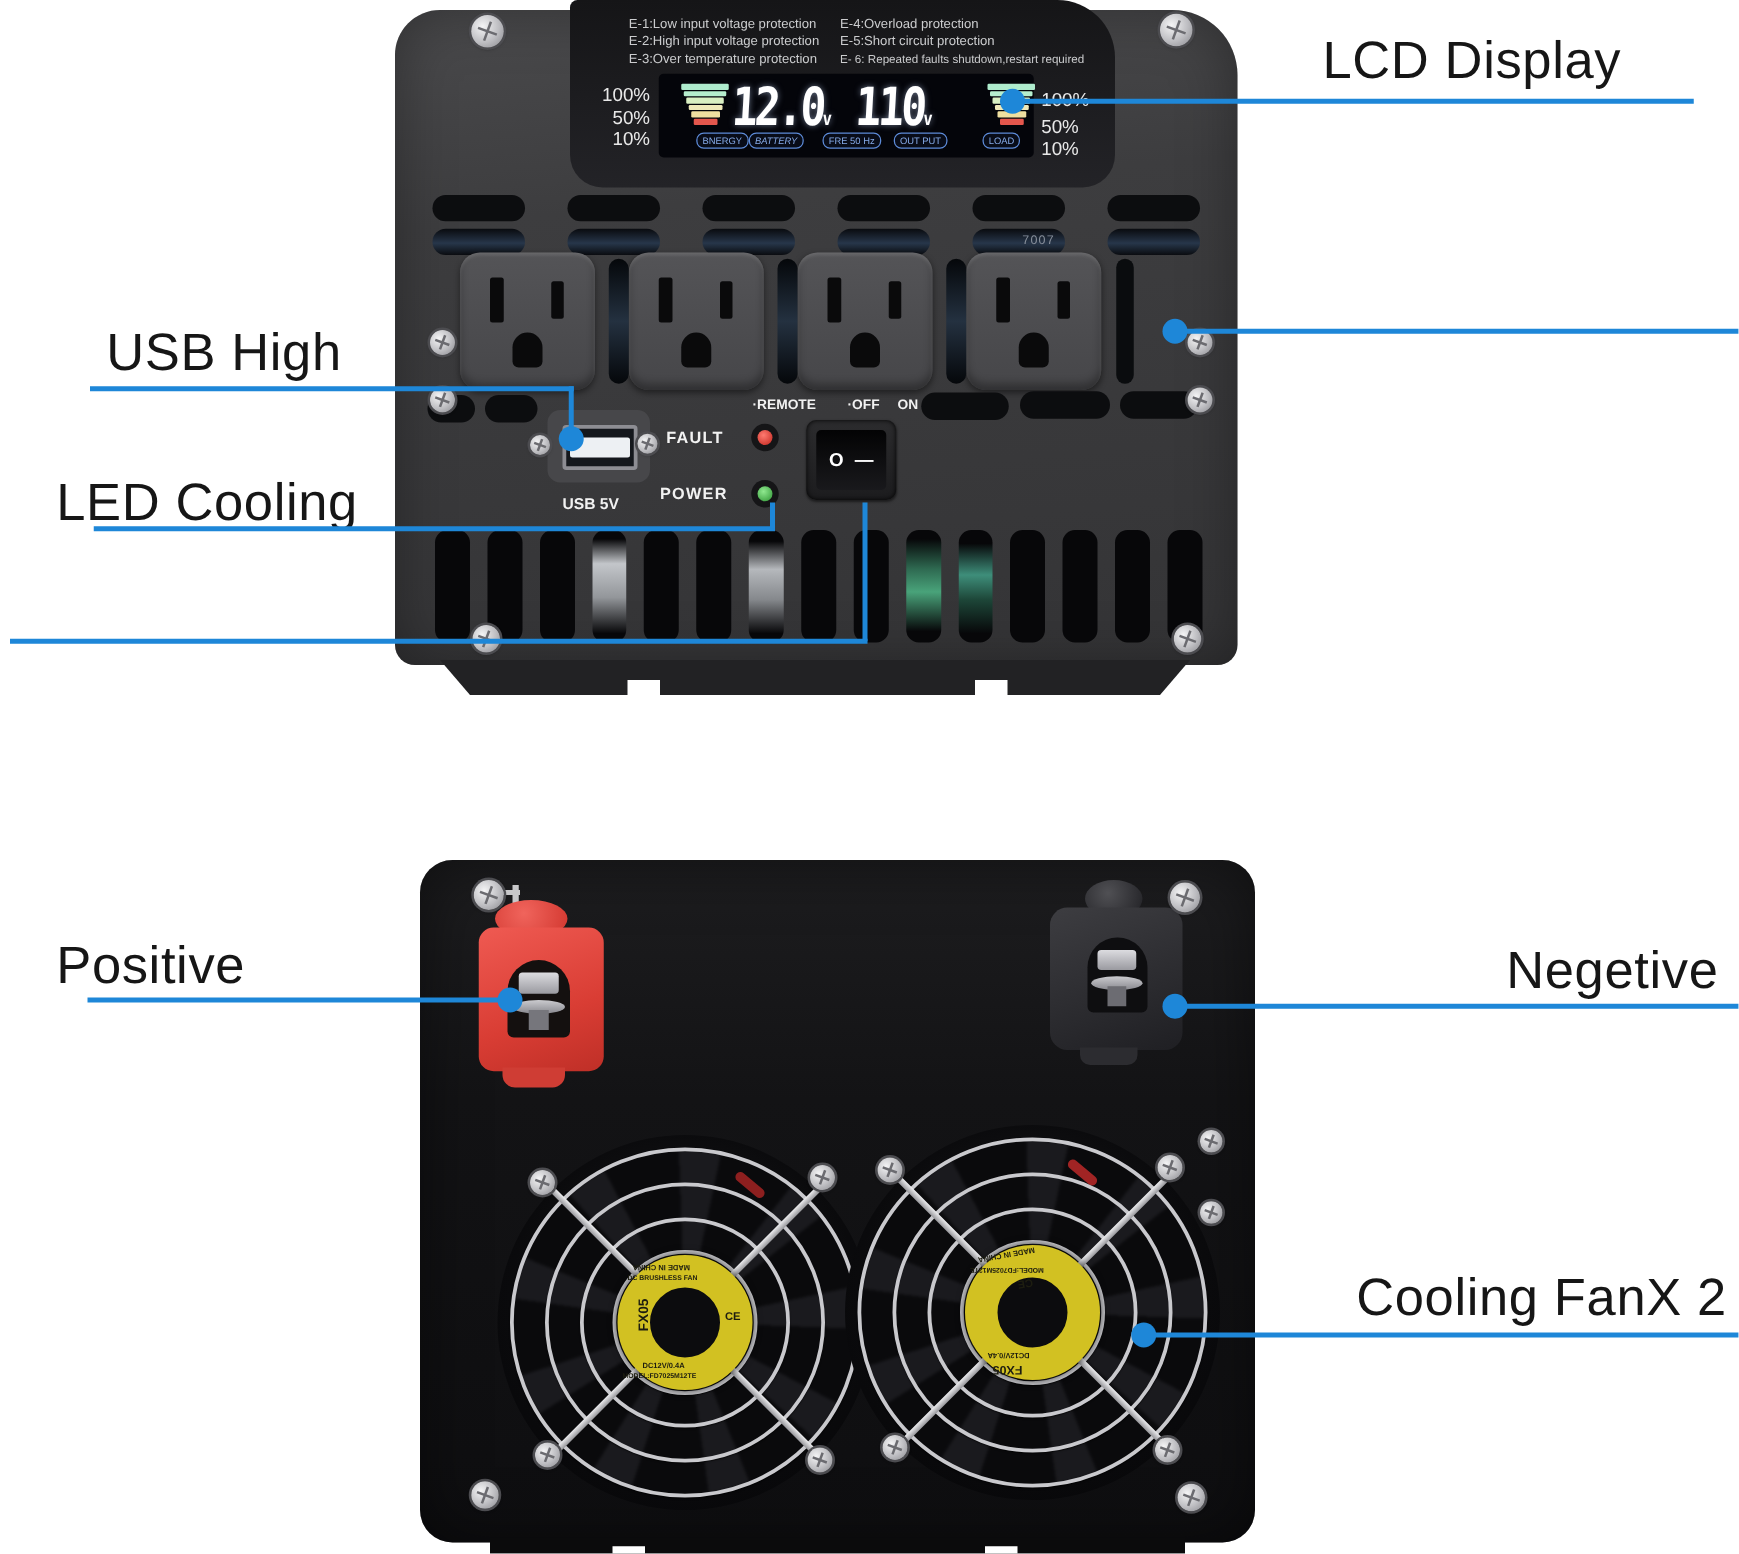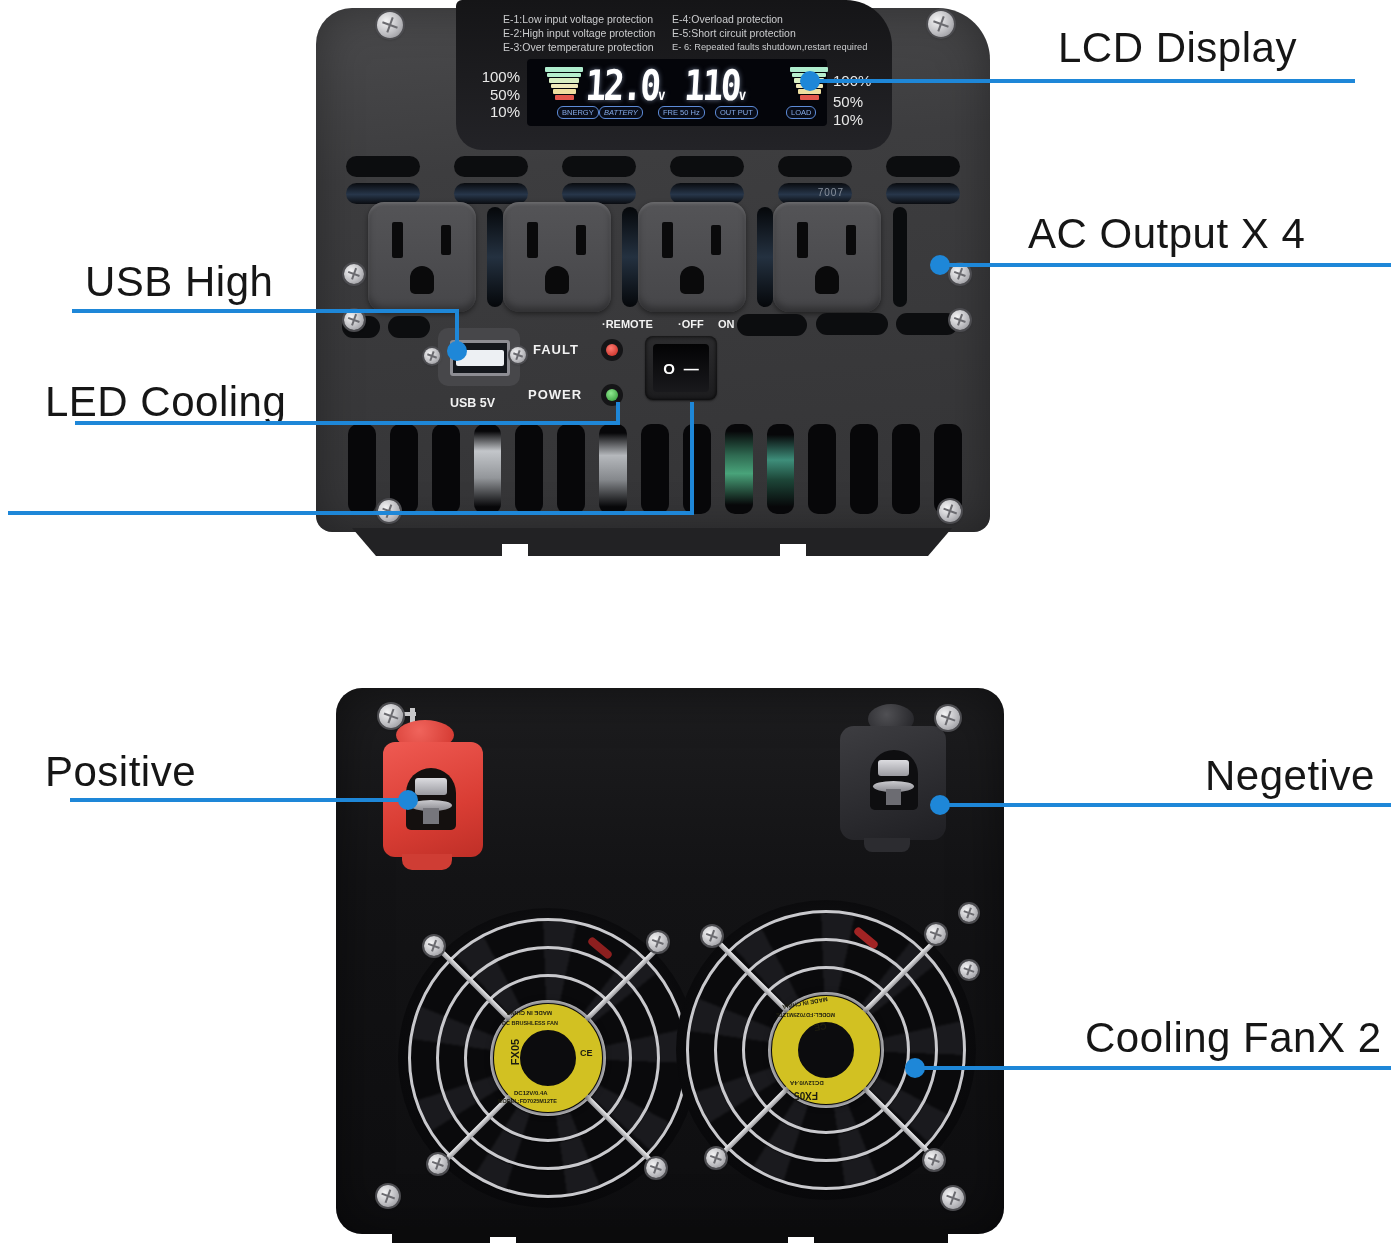--- a/index.html
+++ b/index.html
@@ -275,21 +275,20 @@
   <div class="screw" style="left:344px; top:310px; width:20px; height:20px;"></div>
   <div class="screw" style="left:950px; top:264px; width:20px; height:20px;"></div>
   <div class="screw" style="left:950px; top:310px; width:20px; height:20px;"></div>
   <div class="screw" style="left:378px; top:500px; width:22px; height:22px;"></div>
   <div class="screw" style="left:939px; top:500px; width:22px; height:22px;"></div>
 
   <div class="callout" style="left:1058px; top:24px;">LCD Display</div>
   <div class="cline-h" style="left:810px; top:79px; width:545px;"></div>
   <div class="cdot" style="left:800px; top:71px;"></div>
 
-  <div class="callout" style="left:1028px; top:210px;">AC Output X 4</div>
   <div class="cline-h" style="left:938px; top:263px; width:453px;"></div>
   <div class="cdot" style="left:930px; top:255px;"></div>
 
   <div class="callout" style="left:85px; top:258px;">USB High</div>
   <div class="cline-h" style="left:72px; top:309px; width:387px;"></div>
   <div class="cline-v" style="left:455px; top:309px; height:42px;"></div>
   <div class="cdot" style="left:447px; top:341px;"></div>
 
   <div class="callout" style="left:45px; top:378px;">LED Cooling</div>
   <div class="cline-h" style="left:75px; top:421px; width:545px;"></div>

